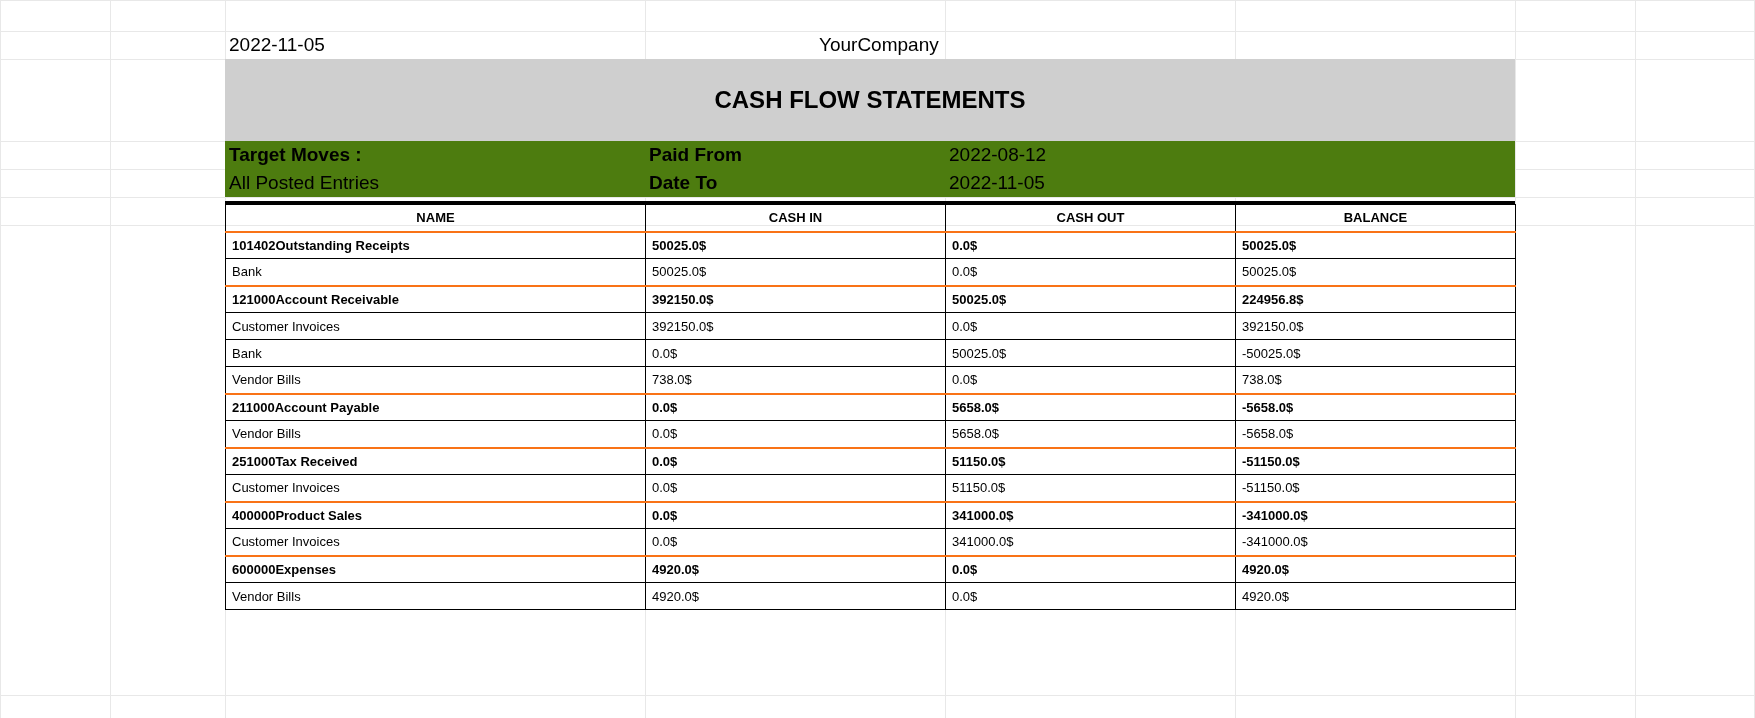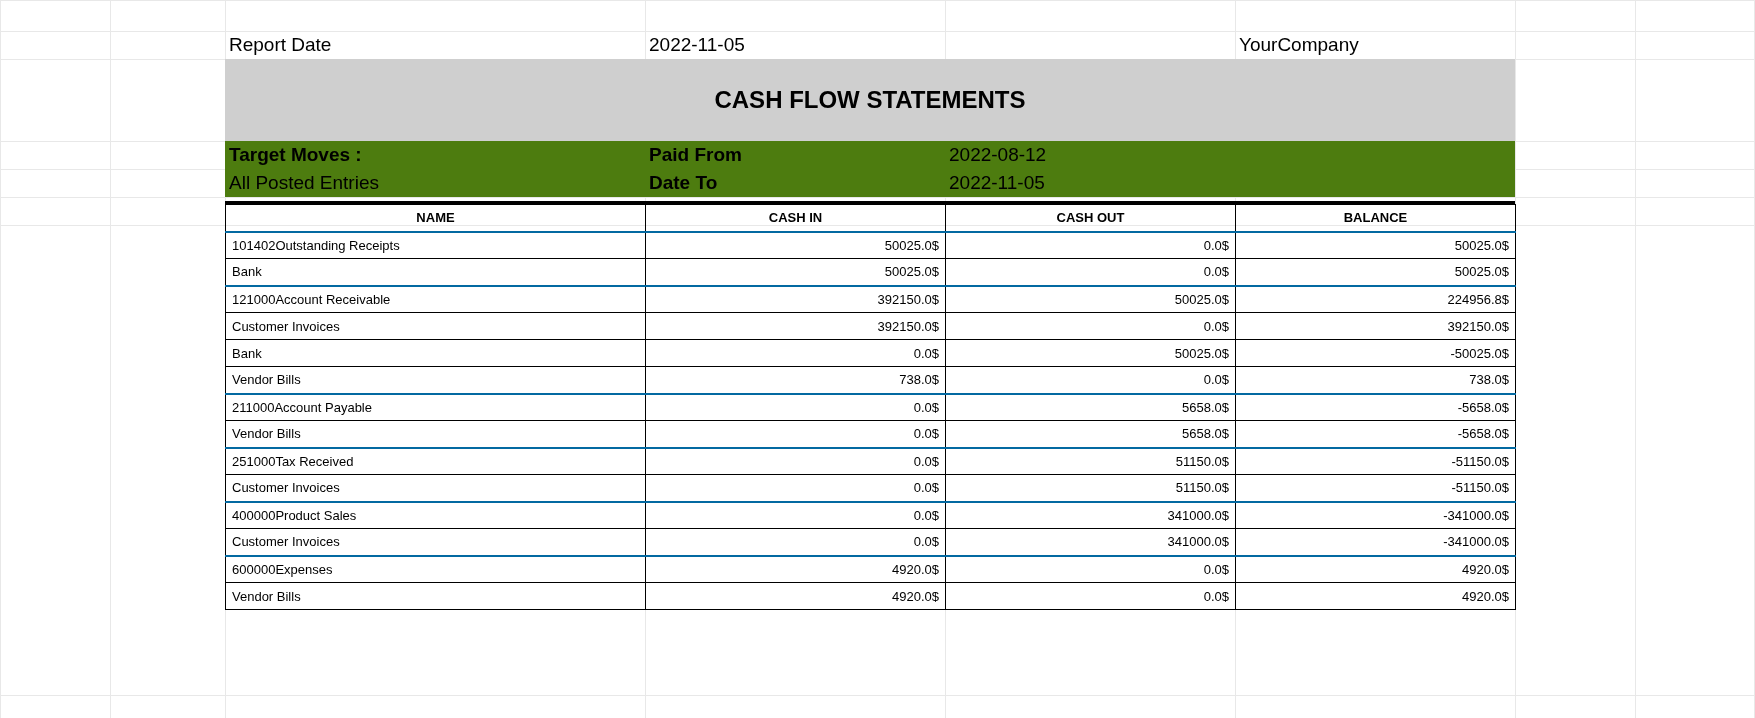--- a/index.html
+++ b/index.html
@@ -89,24 +89,24 @@
   }
   table.data th {
     text-align: center;
     font-weight: 700;
   }
   table.data col.c-name { width: 420px; }
   table.data col.c-in   { width: 300px; }
   table.data col.c-out  { width: 290px; }
   table.data col.c-bal  { width: 280px; }
 
-  .num { text-align: right; }
+  .num { }
   .name-col { text-align: left; }
 
-  tr.group td { font-weight: 400; border-top: 2px solid #0369a1; }
+  tr.group td { font-weight: 700; border-top: 2px solid #f97316; }
 </style>
 </head>
 <body>
 
 <div class="sheet">
 
   <div class="gridlines">
     <div class="gl-v" style="left:0px"></div>
     <div class="gl-v" style="left:110px"></div>
     <div class="gl-v" style="left:225px"></div>
@@ -122,21 +122,20 @@
     <div class="gl-h" style="top:141px"></div>
     <div class="gl-h" style="top:169px"></div>
     <div class="gl-h" style="top:197px"></div>
     <div class="gl-h" style="top:225px"></div>
     <div class="gl-h" style="top:695px"></div>
   </div>
 
   <div class="content">
 
     <div class="row">
-      <div class="cell w1">Report Date</div>
       <div class="cell w2">2022-11-05</div>
       <div class="cell w3"></div>
       <div class="cell w4">YourCompany</div>
     </div>
 
     <div class="title-band">CASH FLOW STATEMENTS</div>
 
     <div class="meta-band">
       <div class="row">
         <div class="cell w1 bold">Target Moves :</div>

